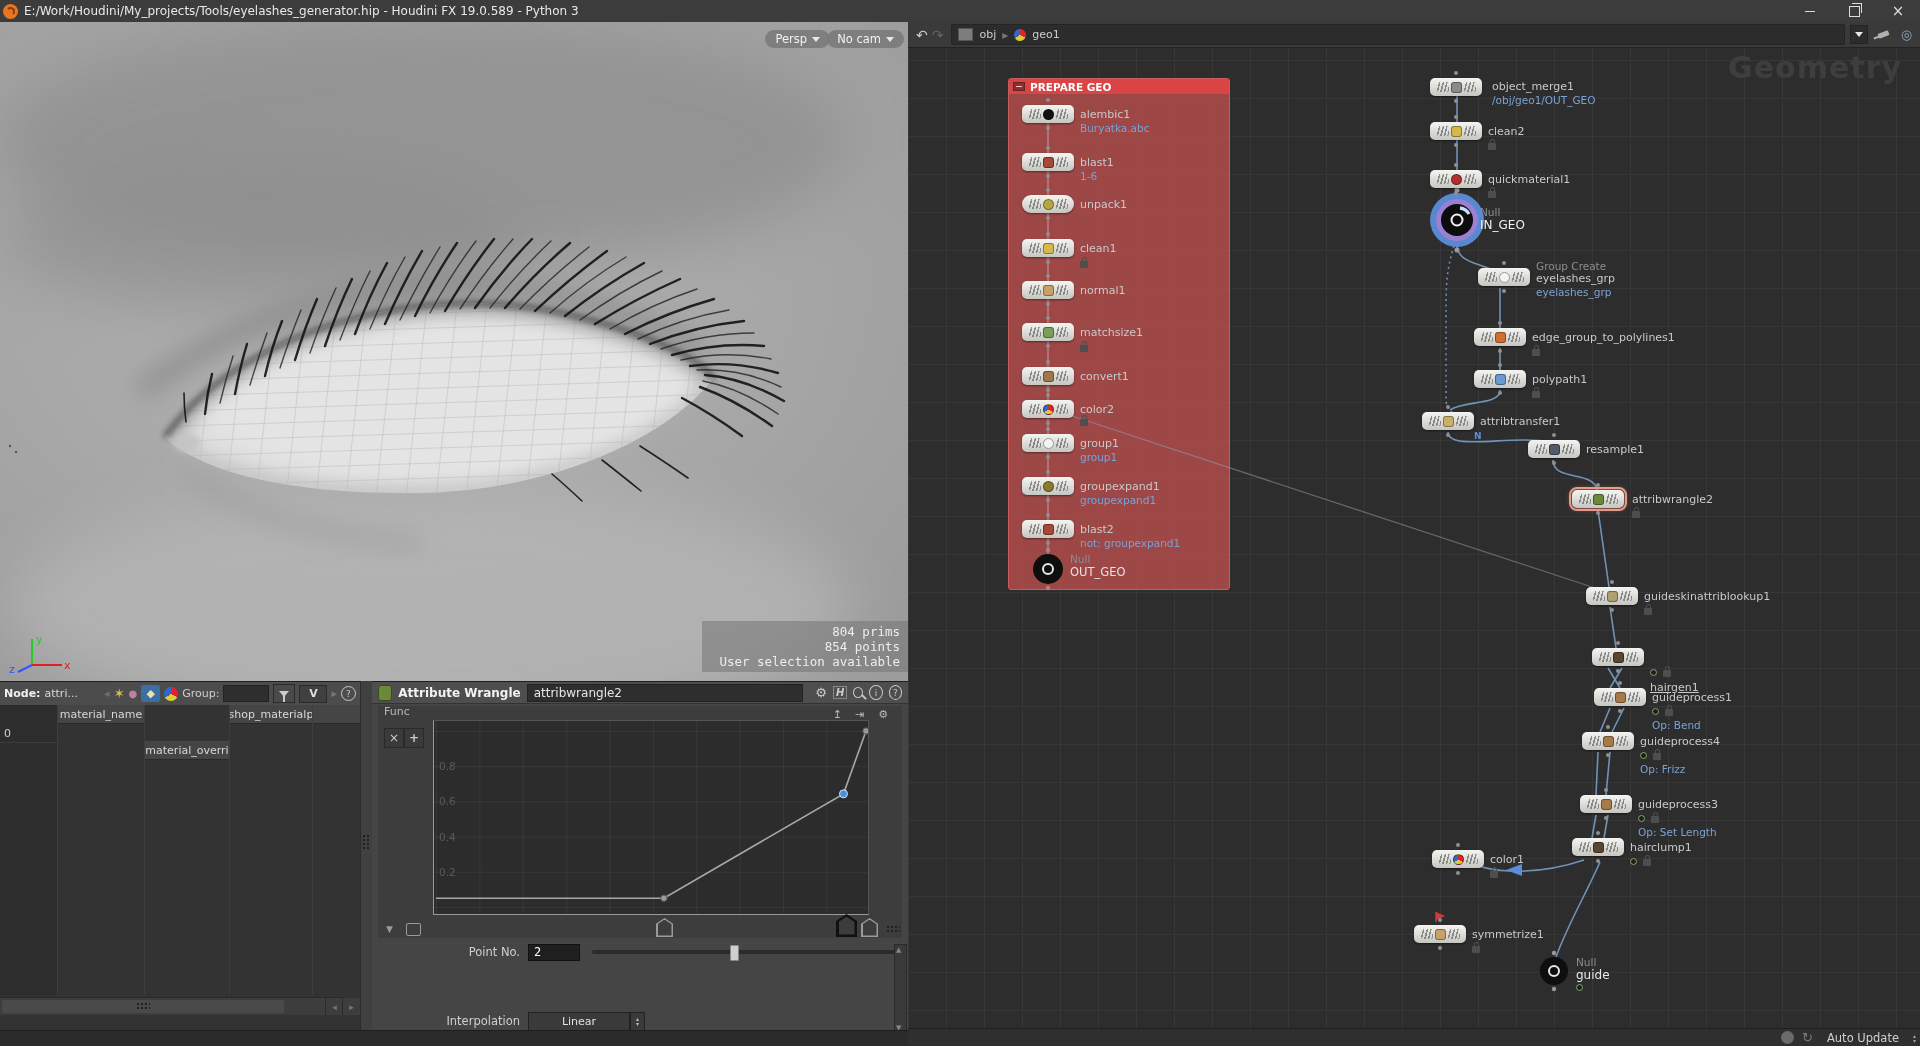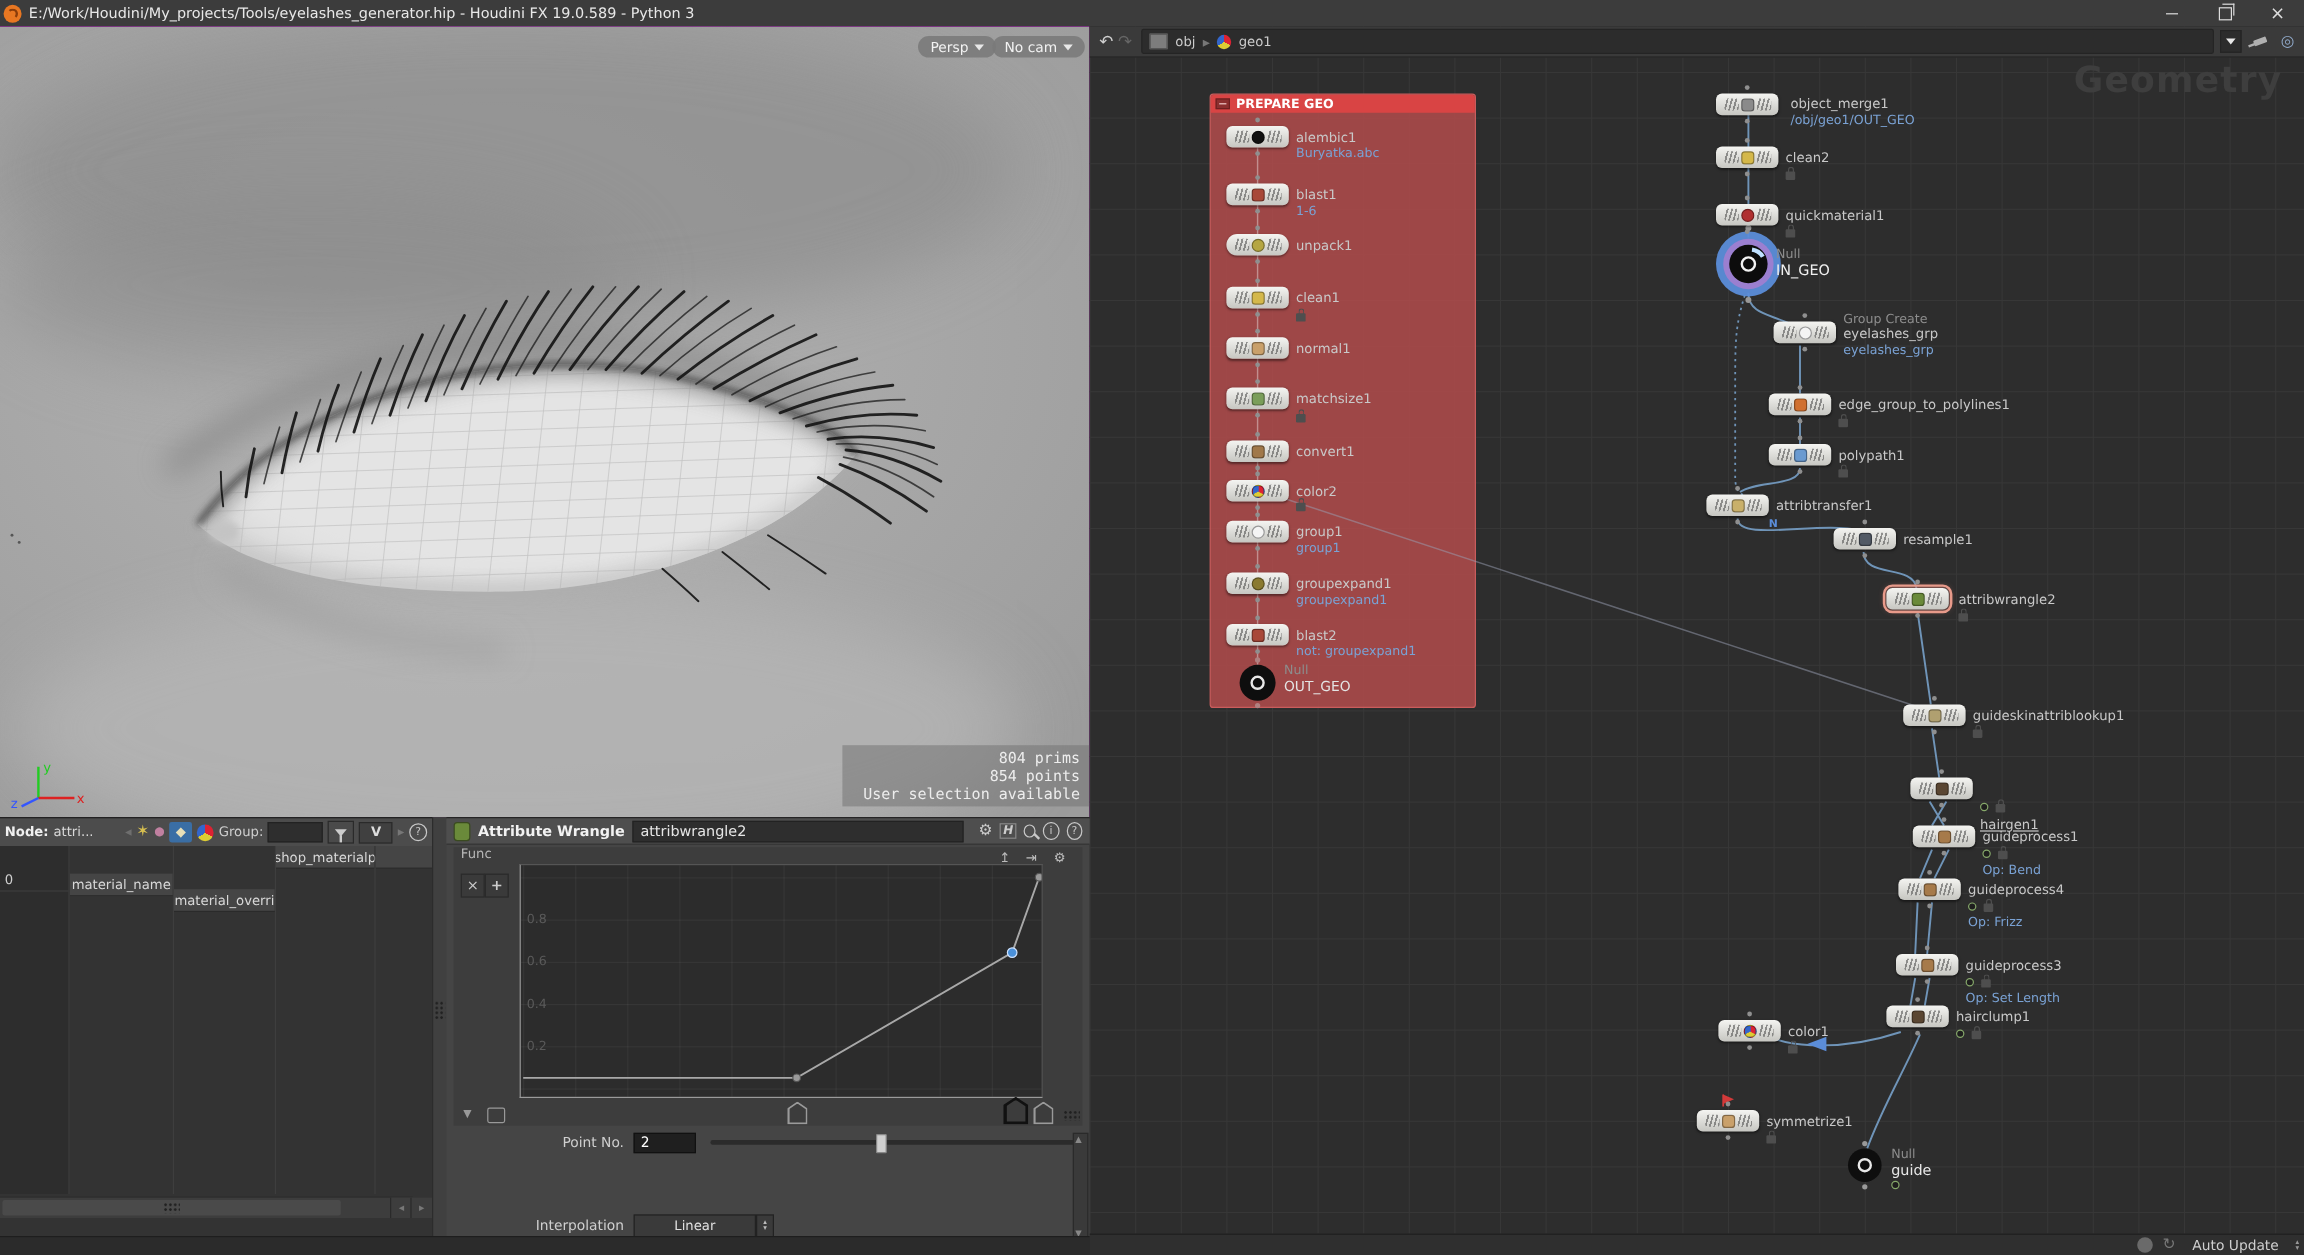--- a/index.html
+++ b/index.html
@@ -7,21 +7,21 @@
   .abs{position:absolute;}
   
   #titlebar{position:absolute;left:0;top:0;width:1920px;height:22px;background:#3c3c3c;border-bottom:1px solid #262626;display:flex;align-items:center;}
   #hlogo{width:15px;height:15px;border-radius:50%;background:#e87722;margin:0 6px 0 3px;position:relative;}
   #hlogo:after{content:'';position:absolute;left:3px;top:3px;width:9px;height:9px;border-radius:50%;border:2px solid #8a3c0a;border-left-color:transparent;border-bottom-color:transparent;box-sizing:border-box;}
   .winbtn{width:44px;height:22px;display:flex;align-items:center;justify-content:center;color:#dddddd;}
   .minline{width:10px;height:1px;background:#dddddd;}
   .maxsq{width:9px;height:9px;border:1px solid #dddddd;position:relative;}
   .maxsq:before{content:'';position:absolute;left:2px;top:-4px;width:9px;height:9px;border:1px solid #dddddd;border-left:none;border-bottom:none;}
   
-  #viewport{position:absolute;left:0;top:22px;width:908px;height:659px;background:#a21caf;overflow:hidden;}
+  #viewport{position:absolute;left:0;top:22px;width:908px;height:659px;background:#701a75;overflow:hidden;}
   .pill{position:absolute;top:8px;height:18px;border-radius:9px;background:rgba(122,122,122,.9);color:#f2f2f2;font-size:11.5px;display:flex;align-items:center;padding:0 10px;gap:5px;}
   .caret{width:0;height:0;border-left:4px solid transparent;border-right:4px solid transparent;border-top:5px solid #e8e8e8;}
   #vstats{position:absolute;right:0;bottom:9px;width:190px;background:rgba(116,116,116,.55);color:#ededed;font-family:"DejaVu Sans Mono",monospace;font-size:12.5px;text-align:right;padding:3px 8px;line-height:15px;}
   
   #network{position:absolute;left:908px;top:22px;width:1012px;height:1024px;background:#2d2d2d;overflow:hidden;
     background-image:linear-gradient(#373737 1px,transparent 1px),linear-gradient(90deg,#373737 1px,transparent 1px);background-size:38px 38px;}
   #nettoolbar{position:absolute;left:0;top:0;width:100%;height:25px;background:#3a3a3a;border-bottom:1px solid #232323;display:flex;align-items:center;z-index:40;}
   #netpath{height:19px;background:#2c2c2c;border:1px solid #242424;border-radius:2px;display:flex;align-items:center;padding:0 6px;gap:6px;width:880px;}
   #watermark{position:absolute;right:18px;top:28px;font-size:30px;font-weight:bold;color:#3e3e3e;z-index:1;letter-spacing:1px;}
   #redbox{position:absolute;left:100px;top:56px;width:220px;height:510px;background:rgba(183,77,77,.82);border:1px solid #c95c5c;border-radius:3px;z-index:2;}
@@ -518,21 +518,21 @@
         <i class="funnel"></i>
       </span>
     <span style="width:26px;height:16px;background:#404040;border:1px solid #2a2a2a;display:flex;align-items:center;justify-content:center;color:#ddd;">
         <b>V</b>
       </span>
     <span style="color:#777;">▸</span>
     <span class="circ">?</span>
   </div>
 
   <div class="thcell abs" style="left:0;top:23px;width:57px;"></div>
-  <div class="thcell abs" style="left:58px;top:23px;width:86px;margin-top:23px;">
+  <div class="thcell abs" style="left:58px;top:23px;width:86px;">
       <span>material_name</span>
     </div>
   <div class="thcell abs" style="left:145px;top:23px;width:84px;margin-top:36px;">
       <span>material_overri</span>
     </div>
   <div class="thcell abs" style="left:230px;top:23px;width:82px;">
       <span>shop_materialp</span>
     </div>
   <div class="thcell abs" style="left:313px;top:23px;width:47px;"></div>
 

